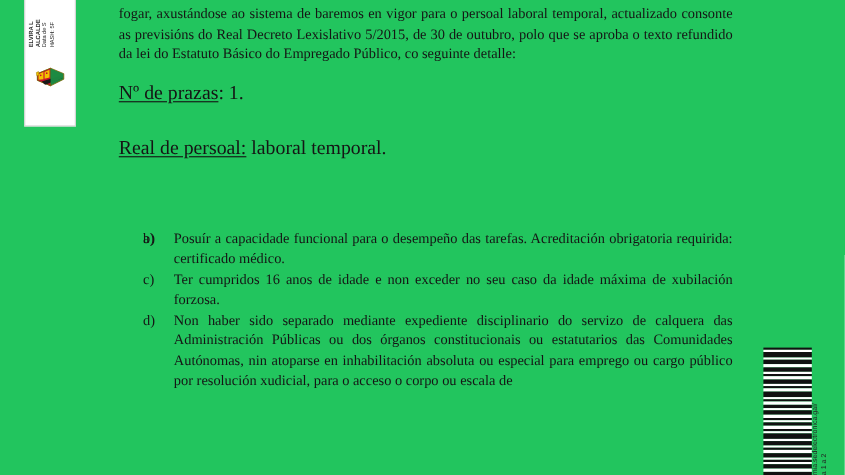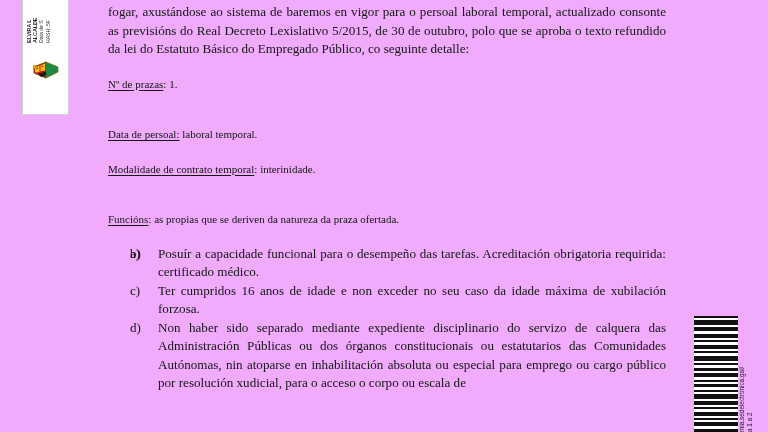--- a/index.html
+++ b/index.html
@@ -14,21 +14,21 @@
     overflow: hidden;
     position: relative;
     font-family: "Liberation Serif", "DejaVu Serif", serif;
     color: #1a1a1a;
   }
 
   
   .page {
     position: absolute;
     inset: 0;
-    background: #f0abfc;
+    background: #22c55e;
   }
 
   
   .stamp-box {
     position: absolute;
     left: 22px;
     top: -34px;
     width: 47px;
     height: 149px;
     border: 1px solid #d2d2d2;
@@ -87,21 +87,21 @@
     line-height: 18.5px;
     text-align: justify;
     text-justify: inter-word;
     margin: 0;
     color: #151515;
   }
   .para.intro {
     margin-top: 3px;
   }
   .field-row {
-    font-size: 11px;
+    font-size: 18px;
     line-height: 18.5px;
     margin: 0;
     color: #151515;
     white-space: nowrap;
   }
   .spacer-md { height: 16px; }
 
   .u { text-decoration: underline; text-underline-offset: 1.5px; }
 
   
@@ -217,37 +217,31 @@
     <div class="field-row">
       <span class="u">Nº de prazas</span><span>: </span><span>1.</span>
     </div>
 
     <div class="spacer-md"></div>
 
 
     <div class="spacer-md"></div>
 
     <div class="field-row">
-      <span class="u">Data de persoal:</span><span> </span><span>laboral temporal.</span>
+      <span class="u">Real de persoal:</span><span> </span><span>laboral temporal.</span>
     </div>
 
     <div class="spacer-md"></div>
 
-    <div class="field-row">
-      <span class="u">Modalidade de contrato temporal</span><span>: </span><span>interinidade. </span>
-    </div>
-
-    <div class="spacer-md"></div>
-
-
-    <div class="spacer-md"></div>
-
-    <div class="field-row">
-      <span class="u">Funcións</span><span>: </span><span>as propias que se deriven da natureza da praza ofertada.</span>
-    </div>
+
+    <div class="spacer-md"></div>
+
+
+    <div class="spacer-md"></div>
+
 
     <div class="spacer-md"></div>
 
 
     <ul class="req-list">
       <li class="req-item">
         <span class="req-marker">a)</span>
       </li>
       <li class="req-item">
         <span class="req-marker">b)</span>

